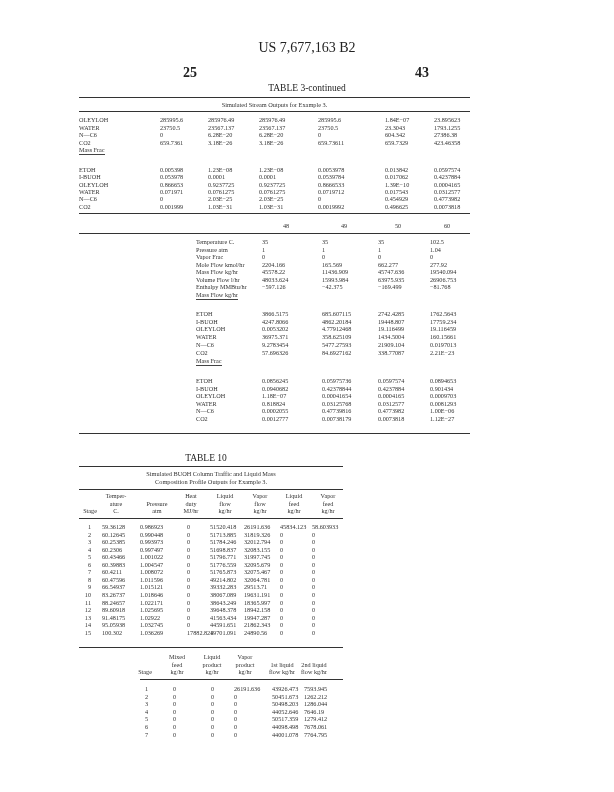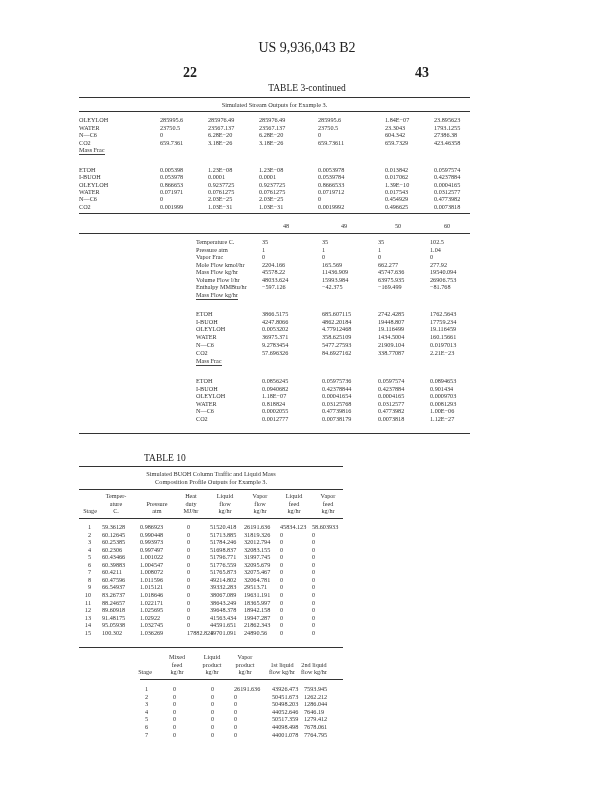--- a/index.html
+++ b/index.html
@@ -15,22 +15,22 @@
   .rule.thin { border-top-width: 1px; }
   .sub { font-size: 6.3px; text-align: center; color: #333; }
   .cell { position: absolute; font-size: 6.2px; white-space: nowrap; color: #333; line-height: 7px; }
   .lbl { position: absolute; font-size: 6.2px; white-space: nowrap; color: #333; line-height: 7px; }
   .ul { border-bottom: 1px solid #444; padding-bottom: 1px; }
   .hdr { position: absolute; font-size: 6.2px; text-align: center; line-height: 7.2px; color: #333; }
 </style>
 </head>
 <body>
 
-<div class="abs patno">US 9,936,043 B2</div>
-<div class="abs colno" style="left:183px;">22</div>
+<div class="abs patno">US 7,677,163 B2</div>
+<div class="abs colno" style="left:183px;">25</div>
 <div class="abs colno" style="left:415px;">43</div>
 
 <div class="abs tcaption" style="top:83px; left:0; width:614px;">TABLE 3-continued</div>
 <div class="rule" style="top:97px; left:79px; width:391px;"></div>
 <div class="abs sub" style="top:101px; left:79px; width:391px;">Simulated Stream Outputs for Example 3.</div>
 <div class="rule" style="top:111px; left:79px; width:391px;"></div>
 
 <div id="t9-top">
     <div class="lbl" style="left: 79px; top: 116px;">OLEYLOH</div>
     <div class="cell" style="left: 160px; top: 116px;">285995.6</div>
@@ -209,21 +209,21 @@
     <div class="cell" style="left: 430px; top: 407.4px;">1.00E−06</div>
     <div class="lbl" style="left: 196px; top: 415px;">CO2</div>
     <div class="cell" style="left: 262px; top: 415px;">0.0012777</div>
     <div class="cell" style="left: 322px; top: 415px;">0.00738179</div>
     <div class="cell" style="left: 378px; top: 415px;">0.0073818</div>
     <div class="cell" style="left: 430px; top: 415px;">1.12E−27</div>
   </div>
 
 <div class="rule" style="top:433px; left:79px; width:391px;"></div>
 
-<div class="abs tcaption" style="top:453px; left:144px; width:60px; text-align:left;">TABLE 10</div>
+<div class="abs tcaption" style="top:453px; left:176px; width:60px; text-align:center;">TABLE 10</div>
 <div class="rule" style="top:466px; left:79px; width:264px;"></div>
 <div class="abs sub" style="top:470px; left:79px; width:264px;">Simulated BUOH Column Traffic and Liquid Mass</div>
 <div class="abs sub" style="top:478px; left:79px; width:264px;">Composition Profile Outputs for Example 3.</div>
 <div class="rule thin" style="top:489px; left:79px; width:264px;"></div>
 <div id="t10-hdr">
     <div class="hdr" style="left: 80px; top: 492px; width: 20px;"></div>
     <div class="hdr" style="left: 80px; top: 499.6px; width: 20px;"></div>
     <div class="hdr" style="left: 80px; top: 507.2px; width: 20px;">Stage</div>
     <div class="hdr" style="left: 99px; top: 492px; width: 34px;">Temper-</div>
     <div class="hdr" style="left: 99px; top: 499.6px; width: 34px;">ature</div>

